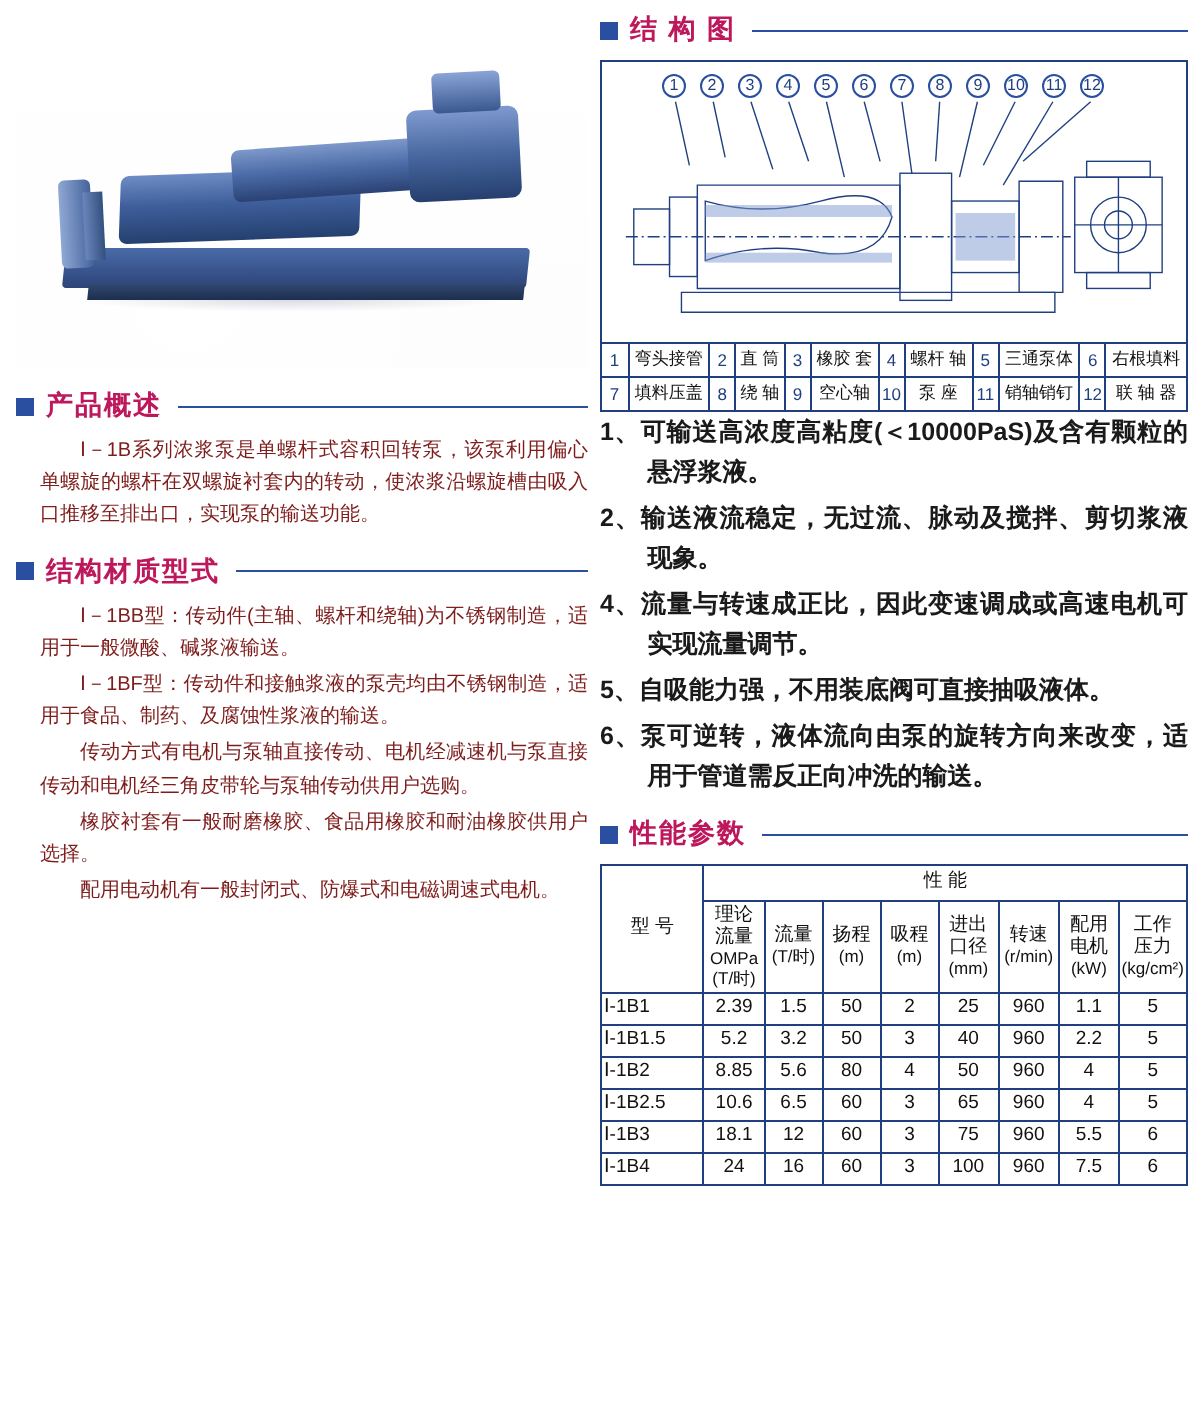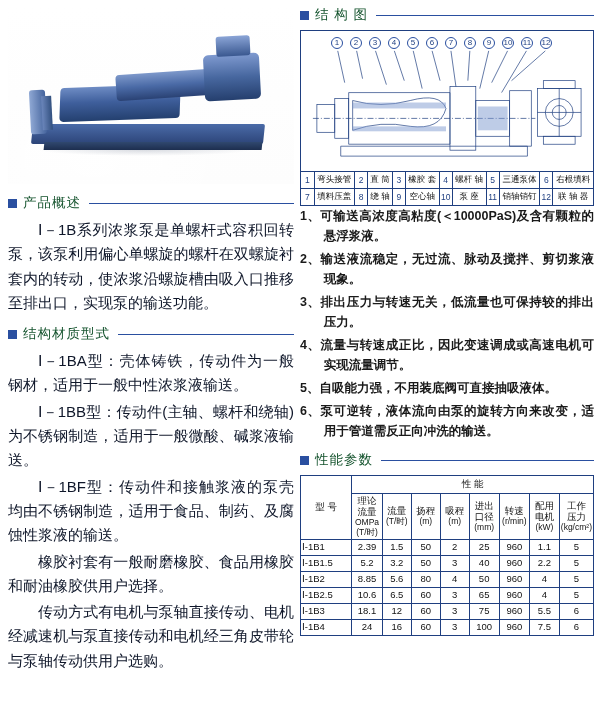--- a/index.html
+++ b/index.html
@@ -35,22 +35,22 @@
     margin: 10px 0 6px 0;
   }
   .sec-head .marker {
     width: 9px; height: 9px;
     background: #2a4fa0;
     margin-right: 6px;
     flex: 0 0 auto;
   }
   .sec-head .title {
     font-size: 13.5px;
-    font-weight: normal;
-    color: #14532d;
+    font-weight: bold;
+    color: #be185d;
     letter-spacing: 1px;
   }
   .sec-head .rule {
     flex: 1 1 auto;
     height: 1px;
     background: #2a4fa0;
     margin-left: 8px;
   }
 
   
@@ -184,25 +184,25 @@
     white-space: nowrap;
   }
   .legend-table td.num {
     width: 13px;
     color: #1f3f80;
   }
   .legend-table tr td:last-child { border-right: none; margin-top: 41px; }
 
   
   p.body {
-    font-size: 15px;
+    font-size: 10px;
     line-height: 1.62;
-    margin: 0 0 2px 0;
+    margin: 0 0 2px 12px;
     text-align: justify;
-    color: #0f172a;
+    color: #7f1d1d;
   }
   p.indent { text-indent: 2em; }
 
   ol.feat {
     margin: 0;
     padding: 0;
     list-style: none;
   }
   ol.feat li {
     font-size: 12.5px;
@@ -273,25 +273,25 @@
     </div>
 
     <p class="body indent">Ⅰ－1B系列浓浆泵是单螺杆式容积回转泵，该泵利用偏心单螺旋的螺杆在双螺旋衬套内的转动，使浓浆沿螺旋槽由吸入口推移至排出口，实现泵的输送功能。</p>
 
     <div class="sec-head">
       <span class="marker"></span>
       <span class="title">结构材质型式</span>
       <span class="rule"></span>
     </div>
 
-    <p class="body indent">Ⅰ－1BA型：壳体铸铁，传动件为一般钢材，适用于一般中性浓浆液输送。</p>
     <p class="body indent">Ⅰ－1BB型：传动件(主轴、螺杆和绕轴)为不锈钢制造，适用于一般微酸、碱浆液输送。</p>
     <p class="body indent">Ⅰ－1BF型：传动件和接触浆液的泵壳均由不锈钢制造，适用于食品、制药、及腐蚀性浆液的输送。</p>
+    <p class="body indent">传动方式有电机与泵轴直接传动、电机经减速机与泵直接传动和电机经三角皮带轮与泵轴传动供用户选购。</p>
     <p class="body indent">橡胶衬套有一般耐磨橡胶、食品用橡胶和耐油橡胶供用户选择。</p>
-    <p class="body indent">传动方式有电机与泵轴直接传动、电机经减速机与泵直接传动和电机经三角皮带轮与泵轴传动供用户选购。</p>
+    <p class="body indent">配用电动机有一般封闭式、防爆式和电磁调速式电机。</p>
 
   </div>
 
   <div class="col-right">
 
     <div class="sec-head" style="margin-top:0">
       <span class="marker"></span>
       <span class="title">结 构 图</span>
       <span class="rule"></span>
     </div>
@@ -387,21 +387,20 @@
             <td>联 轴 器</td>
           </tr>
         </tbody>
       </table>
     </div>
 
 
     <ol class="feat">
       <li>1、可输送高浓度高粘度(＜10000PaS)及含有颗粒的悬浮浆液。</li>
       <li>2、输送液流稳定，无过流、脉动及搅拌、剪切浆液现象。</li>
-      <li>3、排出压力与转速无关，低流量也可保持较的排出压力。</li>
       <li>4、流量与转速成正比，因此变速调成或高速电机可实现流量调节。</li>
       <li>5、自吸能力强，不用装底阀可直接抽吸液体。</li>
       <li>6、泵可逆转，液体流向由泵的旋转方向来改变，适用于管道需反正向冲洗的输送。</li>
     </ol>
 
     <div class="sec-head">
       <span class="marker"></span>
       <span class="title">性能参数</span>
       <span class="rule"></span>
     </div>

